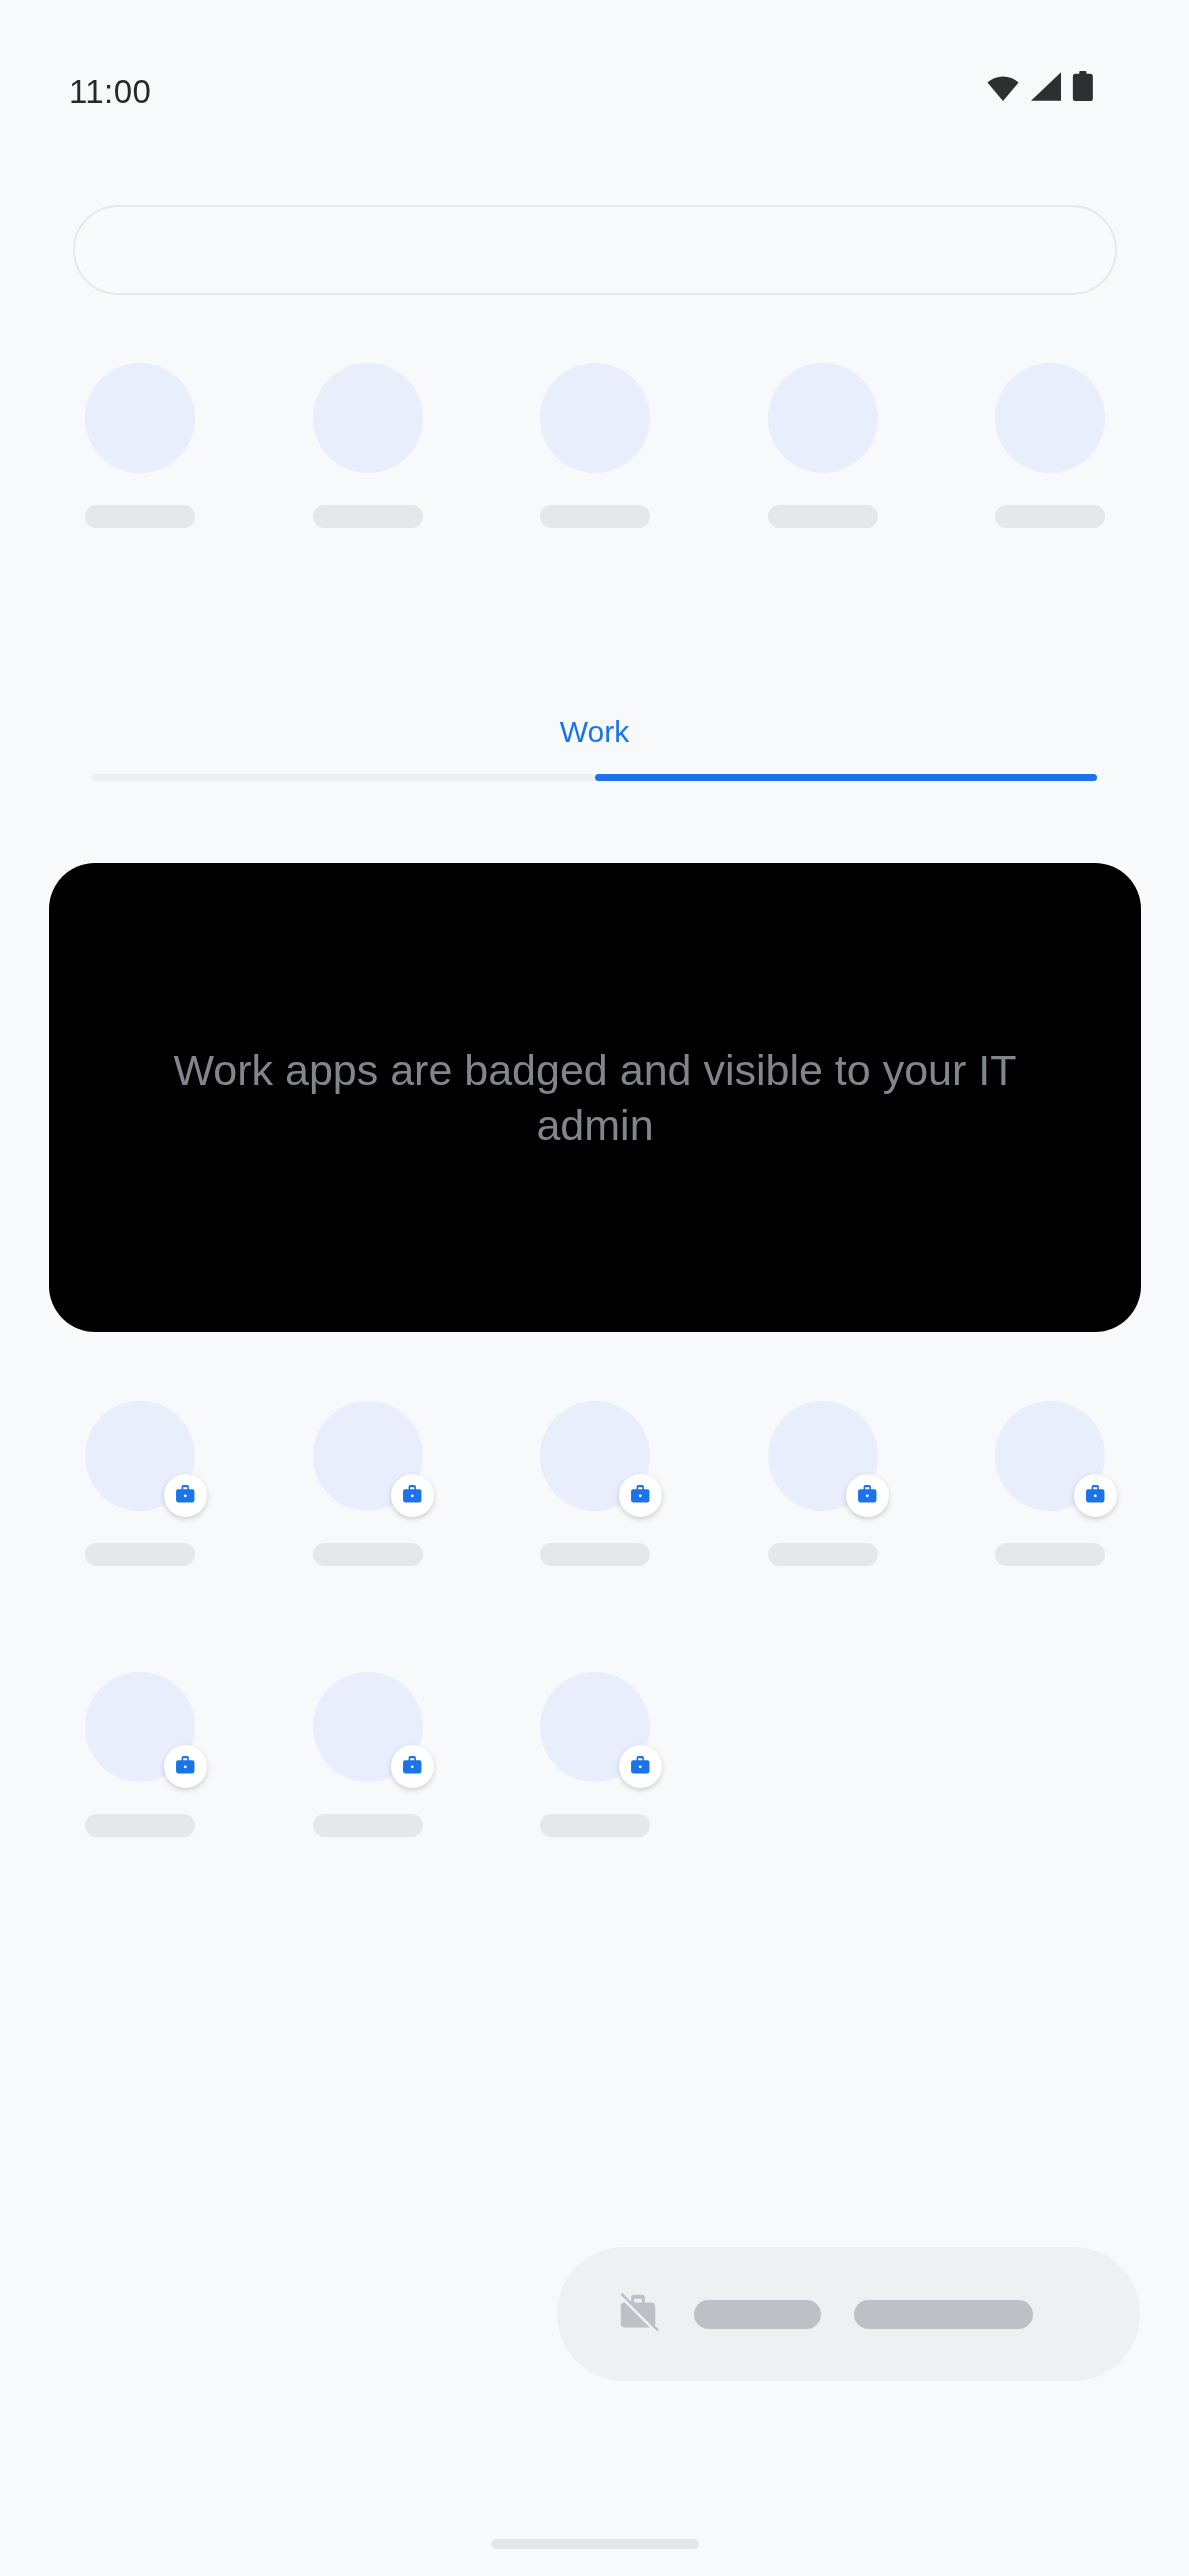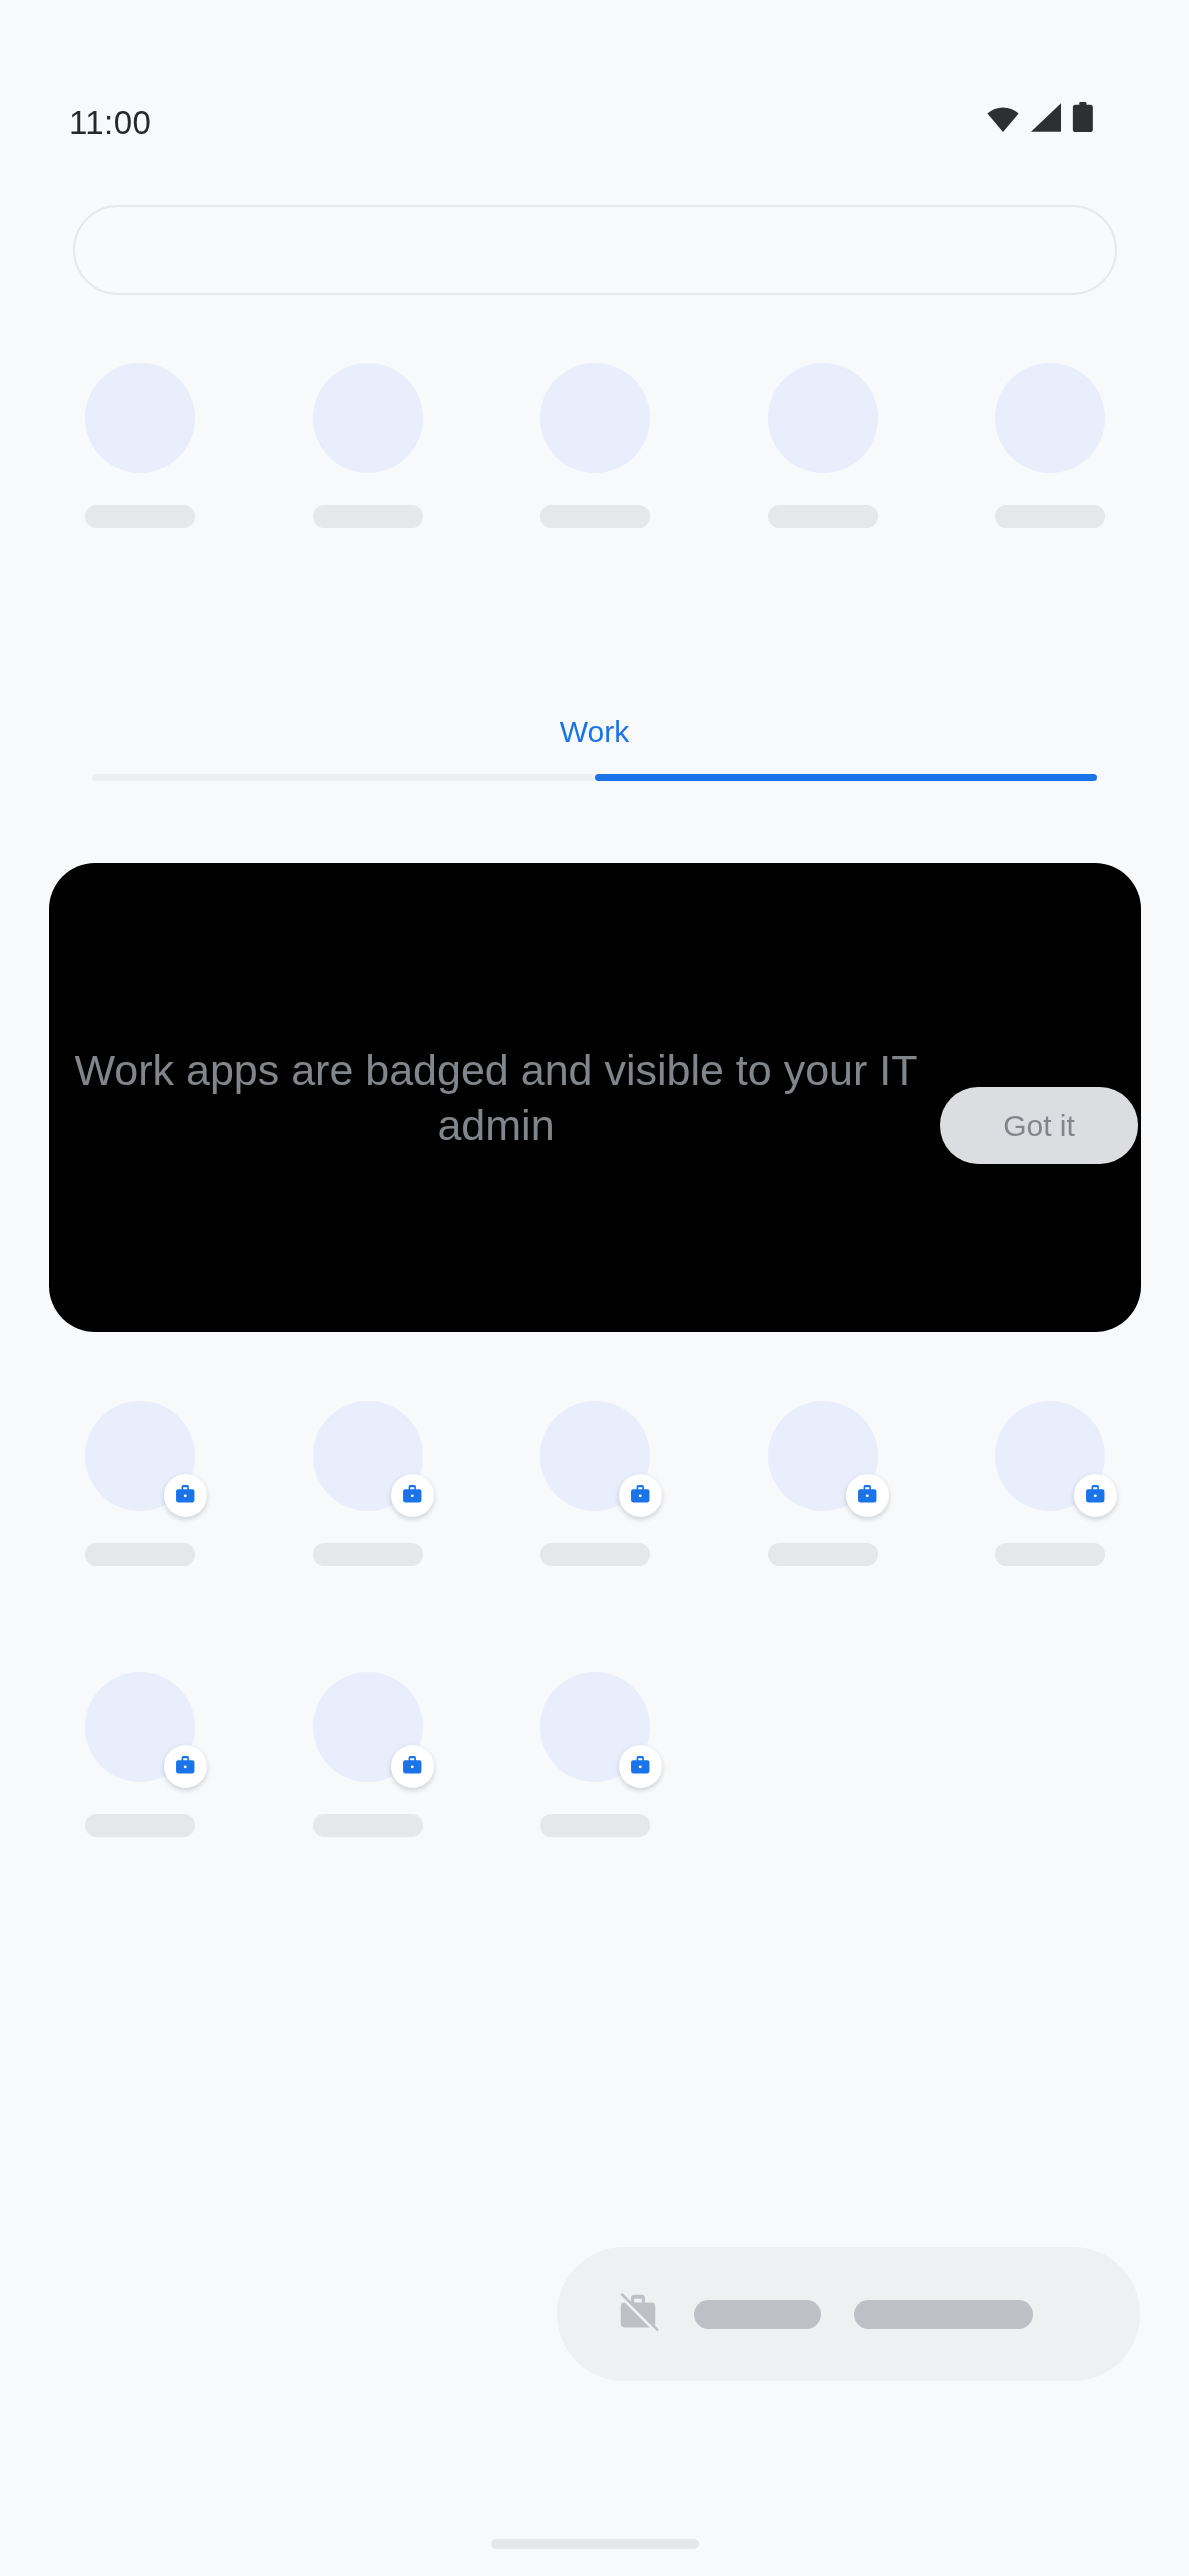--- a/index.html
+++ b/index.html
@@ -19,21 +19,20 @@
     height:2576px;
     background:#f7f9fb;
   }
 
   
   .status-bar {
     position:absolute;
     top:0; left:0;
     width:1162px;
     height:130px;
-    margin-top:31px;
   }
   .status-time {
     position:absolute;
     left:69px;
     top:75px;
     font-size:33px;
     color:#26282a;
     letter-spacing:0.4px;
     line-height:1;
   }
@@ -295,21 +294,20 @@
       <div class="tab active">Work</div>
     </div>
     <div class="tab-track">
       <div class="tab-track-seg"></div>
       <div class="tab-track-seg on"></div>
     </div>
   </div>
 
   <div class="info-card">
     <div class="info-text">Work apps are badged and visible to your IT admin</div>
-    <button class="got-it">Got it</button>
   </div>
 
   <div class="app-row" id="row-work-1">
     <div class="app-cell">
       <div class="app-icon-wrap">
         <div class="app-icon"></div>
         <div class="work-badge">
           <svg viewBox="0 0 24 24">
             <path fill="#1a73e8" d="M10 2h4a1.6 1.6 0 0 1 1.6 1.6V6H19a2 2 0 0 1 2 2v9a2 2 0 0 1-2 2H5a2 2 0 0 1-2-2V8a2 2 0 0 1 2-2h3.4V3.6A1.6 1.6 0 0 1 10 2zm0 2.1v1.9h4V4.1h-4z"></path>
             <circle cx="12" cy="12.6" r="1.45" fill="#ffffff"></circle>

